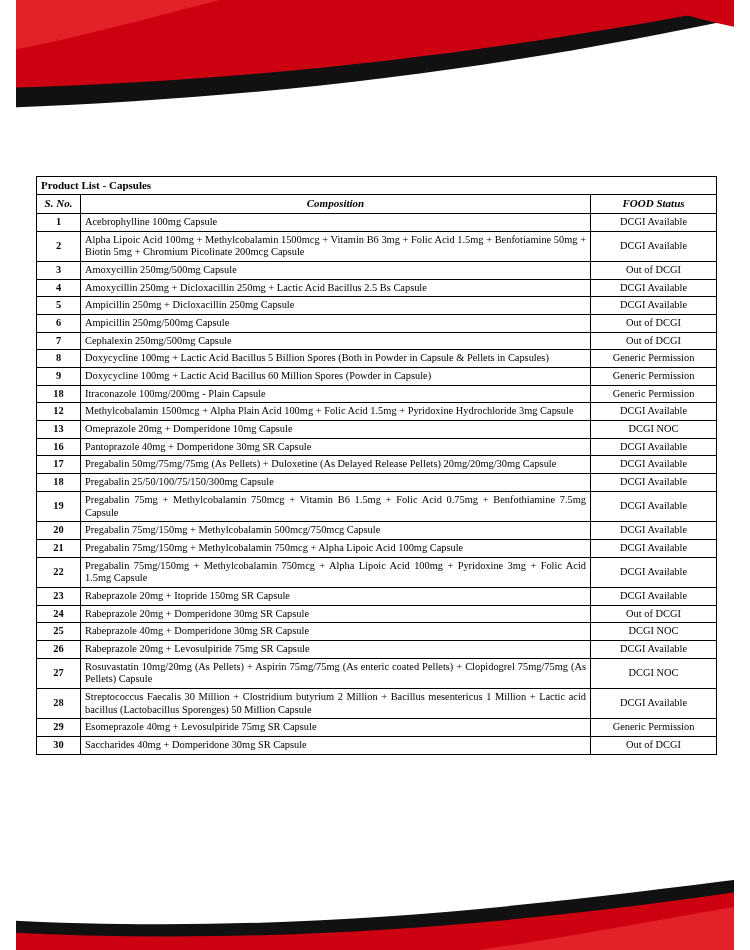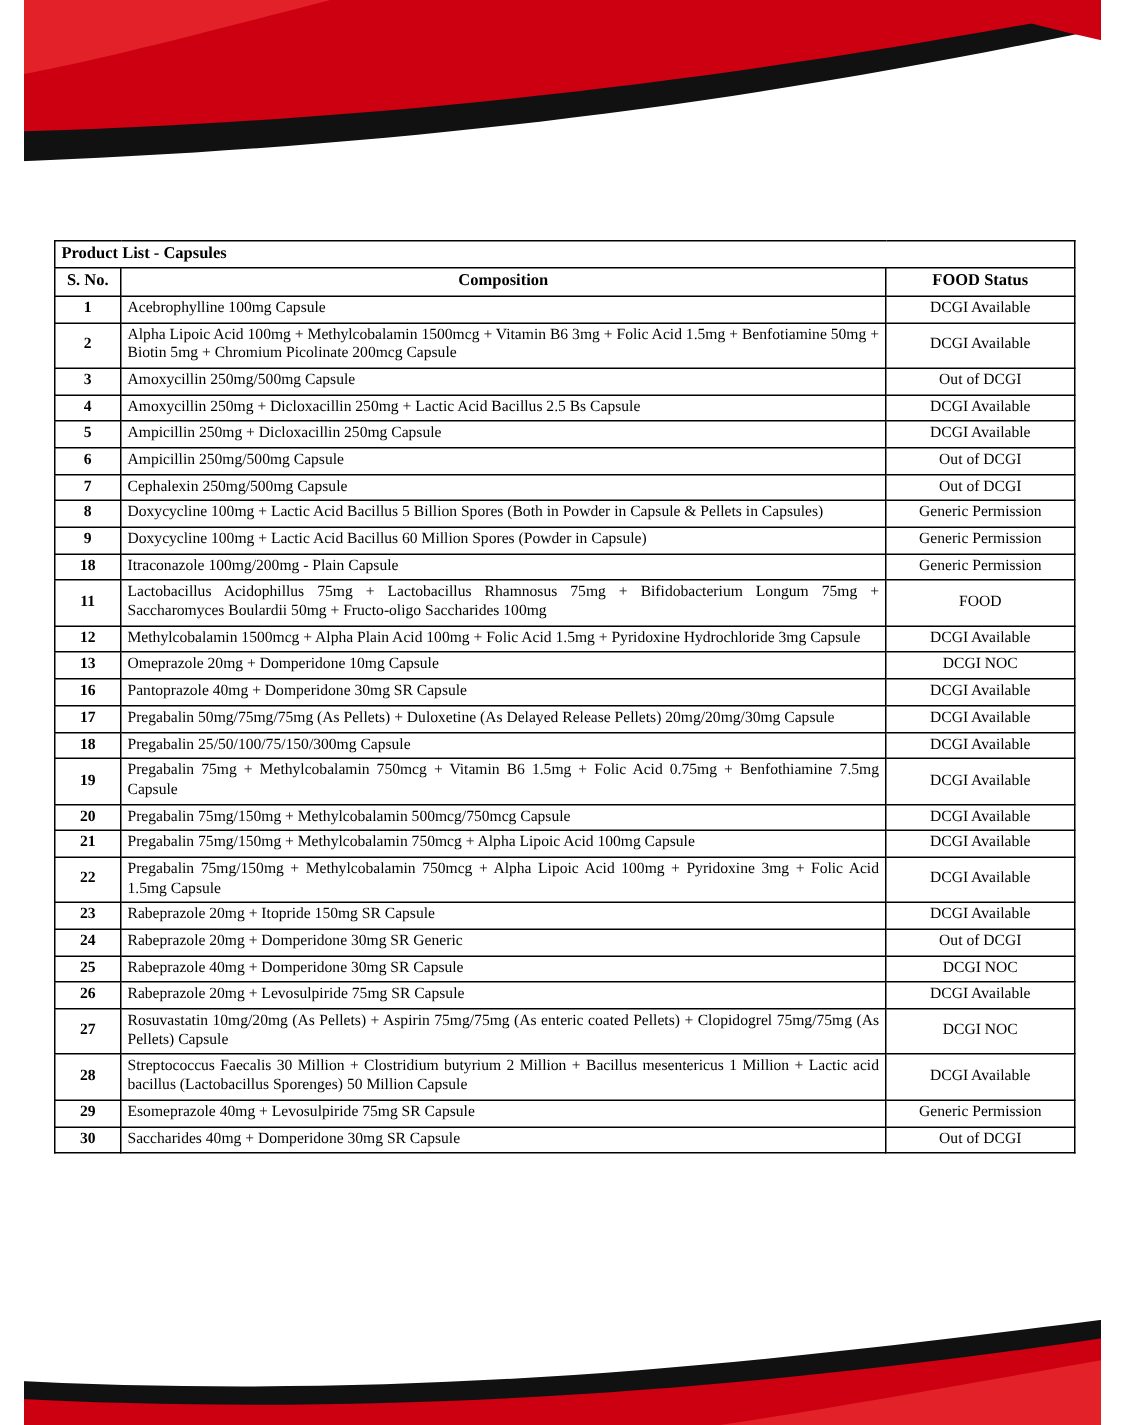--- a/index.html
+++ b/index.html
@@ -42,21 +42,21 @@
     position: absolute;
     right: 0; top: 0;
     width: 16px; height: 950px;
     background: #ffffff;
   }
 
   
   .sheet {
     position: absolute;
     left: 36px;
-    top: 160px;
+    top: 176px;
     width: 680px;
   }
   table.product-table {
     border-collapse: collapse;
     width: 680px;
     table-layout: fixed;
     font-size: 10.4px;
     color: #000;
   }
   table.product-table td,
@@ -70,20 +70,21 @@
     font-weight: bold;
     font-size: 11px;
     padding: 3px 5px;
     text-align: left;
   }
   .head-row th {
     font-weight: bold;
     text-align: center;
     font-size: 11px;
     padding: 3px 4px;
+    font-style: italic;
   }
   col.c-sno { width: 44px; }
   col.c-comp { width: 510px; }
   col.c-dcgi { width: 126px; }
 
   td.sno {
     text-align: center;
     font-weight: bold;
   }
   td.comp {
@@ -182,25 +183,20 @@
           <td class="sno">9</td>
           <td class="comp">Doxycycline 100mg + Lactic Acid Bacillus 60 Million Spores (Powder in Capsule)</td>
           <td class="dcgi">Generic Permission</td>
         </tr>
         <tr>
           <td class="sno">18</td>
           <td class="comp">Itraconazole 100mg/200mg<span class="b"> - Plain Capsule</span></td>
           <td class="dcgi">Generic Permission</td>
         </tr>
         <tr>
-          <td class="sno">11</td>
-          <td class="comp">Lactobacillus Acidophillus 75mg + Lactobacillus Rhamnosus 75mg + Bifidobacterium Longum 75mg + Saccharomyces Boulardii 50mg + Fructo-oligo Saccharides 100mg</td>
-          <td class="dcgi">FOOD</td>
-        </tr>
-        <tr>
           <td class="sno">12</td>
           <td class="comp">Methylcobalamin 1500mcg + Alpha Plain Acid 100mg + Folic Acid 1.5mg + Pyridoxine Hydrochloride 3mg Capsule</td>
           <td class="dcgi">DCGI Available</td>
         </tr>
         <tr>
           <td class="sno">13</td>
           <td class="comp">Omeprazole 20mg + Domperidone 10mg Capsule</td>
           <td class="dcgi">DCGI NOC</td>
         </tr>
         <tr>
@@ -238,21 +234,21 @@
           <td class="comp">Pregabalin 75mg/150mg + Methylcobalamin 750mcg + Alpha Lipoic Acid 100mg + Pyridoxine 3mg + Folic Acid 1.5mg Capsule</td>
           <td class="dcgi">DCGI Available</td>
         </tr>
         <tr>
           <td class="sno">23</td>
           <td class="comp">Rabeprazole 20mg + Itopride 150mg SR Capsule</td>
           <td class="dcgi">DCGI Available</td>
         </tr>
         <tr>
           <td class="sno">24</td>
-          <td class="comp">Rabeprazole 20mg + Domperidone 30mg SR Generic</td>
+          <td class="comp">Rabeprazole 20mg + Domperidone 30mg SR Capsule</td>
           <td class="dcgi">Out of DCGI</td>
         </tr>
         <tr>
           <td class="sno">25</td>
           <td class="comp">Rabeprazole 40mg + Domperidone 30mg SR Capsule</td>
           <td class="dcgi">DCGI NOC</td>
         </tr>
         <tr>
           <td class="sno">26</td>
           <td class="comp">Rabeprazole 20mg + Levosulpiride 75mg SR Capsule</td>

